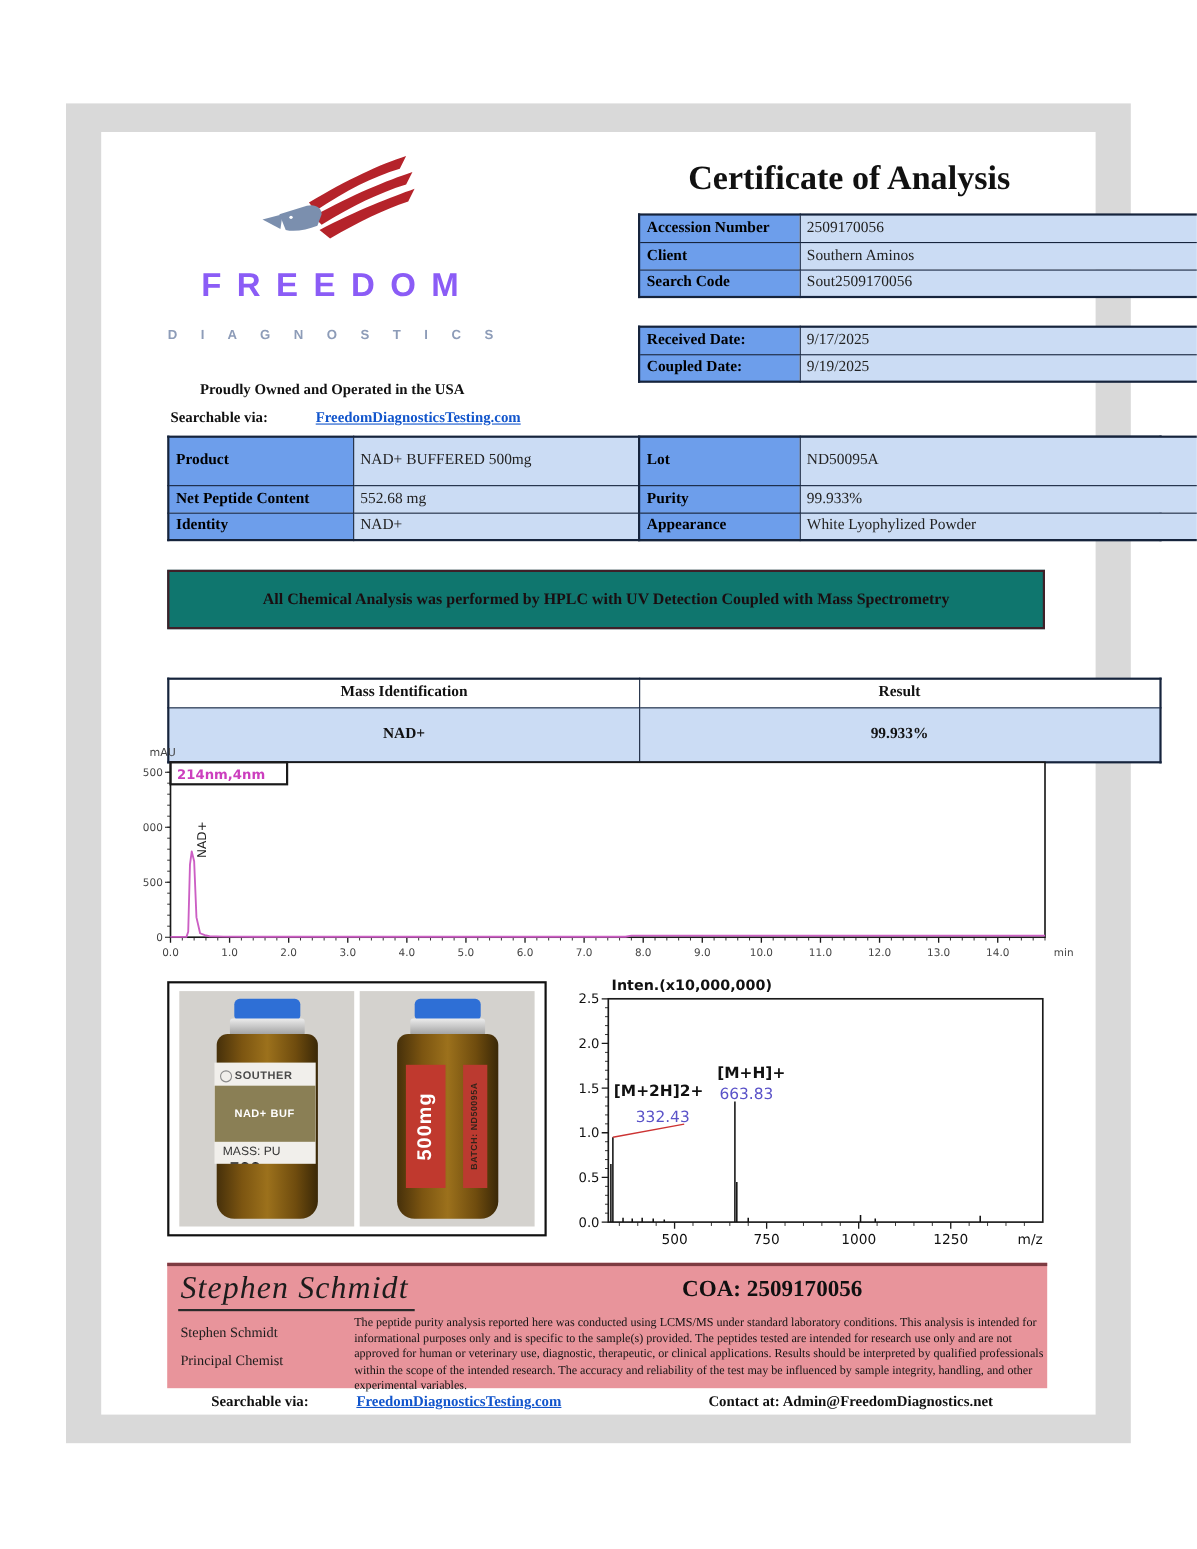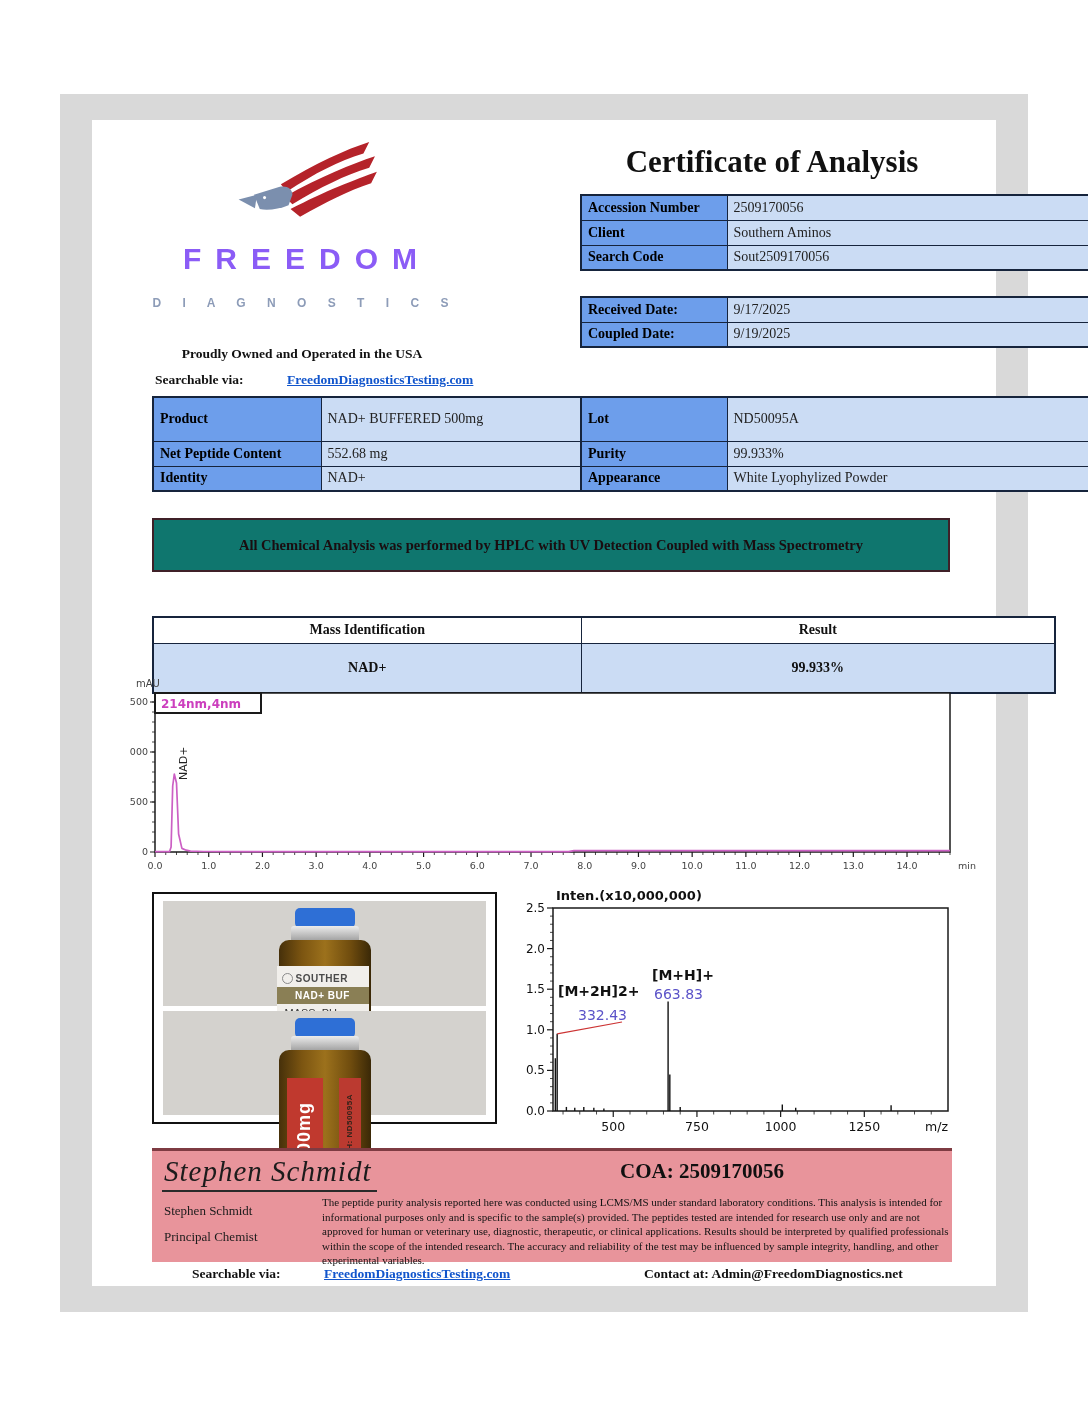--- a/index.html
+++ b/index.html
@@ -36,31 +36,31 @@
   .tbl-result { left:60px; top:472px; width:798px;margin-top:24px; }
   .tbl-result td { text-align:center; }
   td.rhead { background:#ffffff; font-weight:700; font-size:13.5px; height:26px; }
   td.rdata { background:#cbdcf4; font-weight:700; font-size:18px; height:50px; }
 
   
   .chrom-svg { left:38px; top:556px; }
   .spec-svg { left:428px; top:766px; }
 
   
-  .photo-box { left:60px; top:772px; width:345px; height:232px; border:2px solid #111; background:#fff; display:flex; gap:5px; padding:7px 9px;flex-direction:column; }
+  .photo-box { left:60px; top:772px; width:345px; height:232px; border:2px solid #111; background:#fff; display:flex; gap:5px; padding:7px 9px; }
   .photo { flex:1; background:#d4d2ce; position:relative; }
   .vial { position:absolute; left:50%; top:7px; transform:translateX(-50%); width:96px; height:202px; }
   .cap { position:absolute; top:0; left:18px; width:60px; height:20px; background:#2e6fd6; border-radius:5px; }
   .crimp { position:absolute; top:18px; left:14px; width:68px; height:16px; background:linear-gradient(#ececec,#9a9a9a); border-radius:3px; }
   .vbody { position:absolute; top:32px; left:2px; width:92px; height:168px; border-radius:10px 10px 16px 16px;
            background:linear-gradient(90deg,#46300a,#7c5511 25%,#9c711c 50%,#6f4c0e 78%,#3a2807); }
   .vlabel { position:absolute; top:58px; left:0; width:92px; height:92px; background:#f1efeb; overflow:hidden; }
   .brandrow { display:flex; align-items:center; gap:3px; padding:7px 2px 3px 5px; font-family:"Liberation Sans", sans-serif; font-size:10px; font-weight:700; color:#4a4a4a; letter-spacing:0.5px; }
   .brandmark { width:11px; height:11px; border-radius:50%; border:1.5px solid #8a8a8a; flex:0 0 auto; }
-  .band { background:#8a7f55; color:#fff; font-family:"Liberation Sans", sans-serif; font-weight:700; font-size:10px; text-align:center; padding:3px 0; letter-spacing:0.5px; }
+  .band { background:#8a7f55; color:#fff; font-family:"Liberation Sans", sans-serif; font-weight:700; font-size:10px; text-align:center; padding:20px 0; letter-spacing:0.5px; }
   .massrow { font-family:Liberation Sans, sans-serif; font-size:11px; color:#333; padding:3px 0 0 8px; }
   .bigamt { font-family:"Liberation Sans", sans-serif; font-size:17px; font-weight:700; color:#1a1a1a; padding-left:14px; }
   .redstrip { position:absolute; top:60px; left:10px; width:36px; height:112px; background:#c0392e; display:flex; align-items:center; justify-content:center; }
   .redstrip2 { position:absolute; top:60px; left:62px; width:22px; height:112px; background:#bb3a30; display:flex; align-items:center; justify-content:center; }
   .vert { writing-mode:vertical-rl; transform:rotate(180deg); font-family:"Liberation Sans", sans-serif; font-weight:700; }
   .amt-vert { color:#fff; font-size:18px; letter-spacing:1px; }
   .batch-vert { color:#33231a; font-size:8px; letter-spacing:0.5px; }
 
   
   .sig-block { left:60px; top:1028px; width:800px; height:114px; background:#e8949b; border-top:3px solid #7e3b42; }

